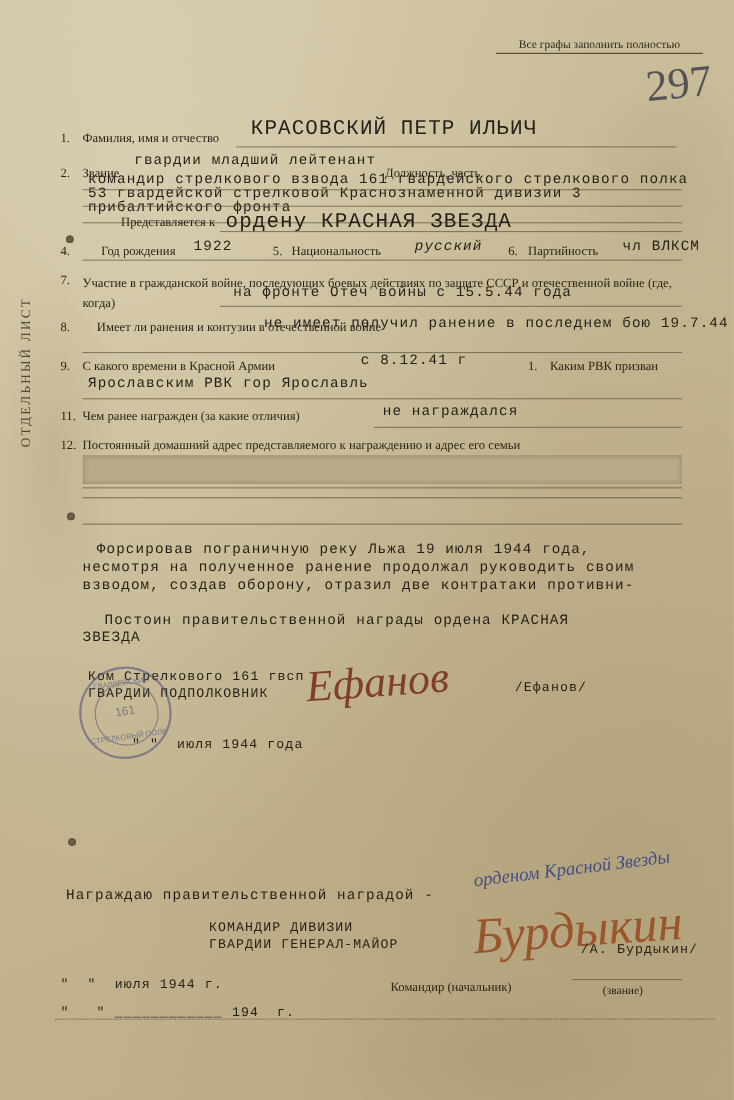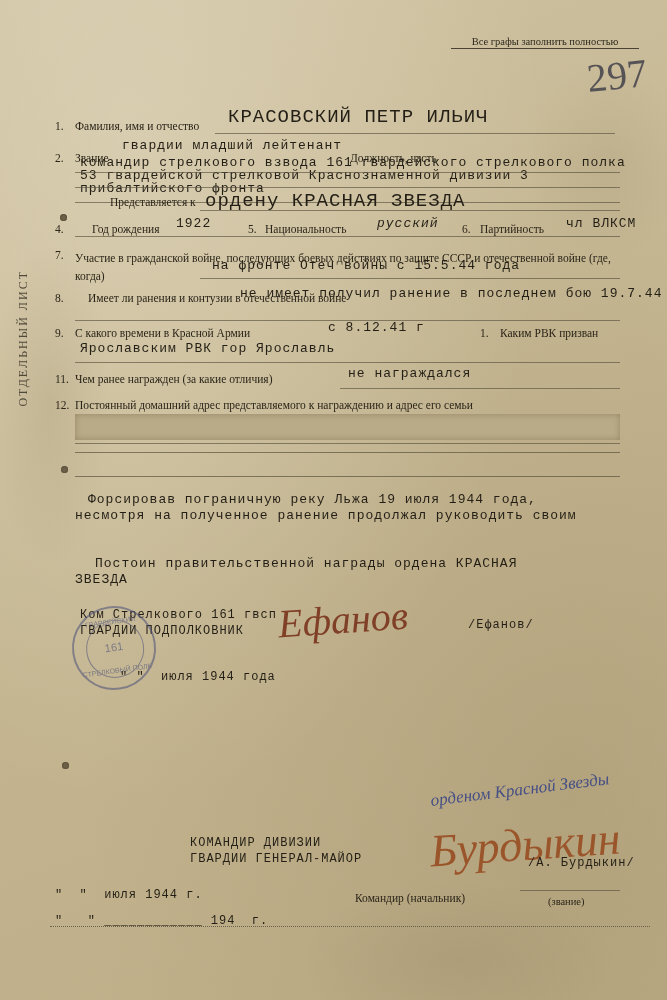--- a/index.html
+++ b/index.html
@@ -197,36 +197,38 @@
   <div class="num" style="left:55px;top:399px;">12.</div>
   <div class="row" style="left:75px;top:399px;">Постоянный домашний адрес представляемого к награждению и адрес его семьи</div>
   <div class="redacted" style="left:75px;top:414px;width:545px;height:26px;"></div>
   <div class="line" style="left:75px;top:443px;width:545px;"></div>
 
   <div class="sectionrule" style="left:75px;top:452px;width:545px;"></div>
   <div class="sectionrule" style="left:75px;top:476px;width:545px;"></div>
 
   <div class="tw" style="left:88px;top:492px;">Форсировав пограничную реку Льжа 19 июля 1944 года,</div>
   <div class="tw" style="left:75px;top:508px;">несмотря на полученное ранение продолжал руководить своим</div>
+  <div class="tw" style="left:75px;top:524px;">взводом, создав оборону, отразил две контратаки противни-</div>
   <div class="tw" style="left:95px;top:556px;">Постоин правительственной награды ордена КРАСНАЯ</div>
   <div class="tw" style="left:75px;top:572px;">ЗВЕЗДА</div>
 
   <div class="tw small" style="left:80px;top:608px;">Ком Стрелкового 161 гвсп</div>
   <div class="tw small" style="left:80px;top:624px;">ГВАРДИИ ПОДПОЛКОВНИК</div>
   <div class="sig sig1">Ефанов</div>
   <div class="tw small" style="left:468px;top:618px;">/Ефанов/</div>
   <div class="tw small" style="left:120px;top:670px;">" "  июля 1944 года</div>
 
   <div class="stamp">
     <div class="inner"></div>
     <div>ГВАРДЕЙСКИЙ</div>
     <div style="font-size:11px;margin-top:14px;">161</div>
     <div style="margin-top:12px;">СТРЕЛКОВЫЙ ПОЛК</div>
   </div>
 
+  <div class="tw" style="left:60px;top:806px;">Награждаю правительственной наградой -</div>
   <div class="sig sig3">орденом Красной Звезды</div>
   <div class="tw small" style="left:190px;top:836px;">КОМАНДИР ДИВИЗИИ</div>
   <div class="tw small" style="left:190px;top:852px;">ГВАРДИИ ГЕНЕРАЛ-МАЙОР</div>
   <div class="sig sig2">Бурдыкин</div>
   <div class="tw small" style="left:528px;top:856px;">/А. Бурдыкин/</div>
 
   <div class="tw small" style="left:55px;top:888px;">"  "  июля 1944 г.</div>
   <div class="row" style="left:355px;top:892px;">Командир (начальник)</div>
   <div class="line" style="left:520px;top:890px;width:100px;"></div>
   <div class="row small" style="left:548px;top:896px;">(звание)</div>

